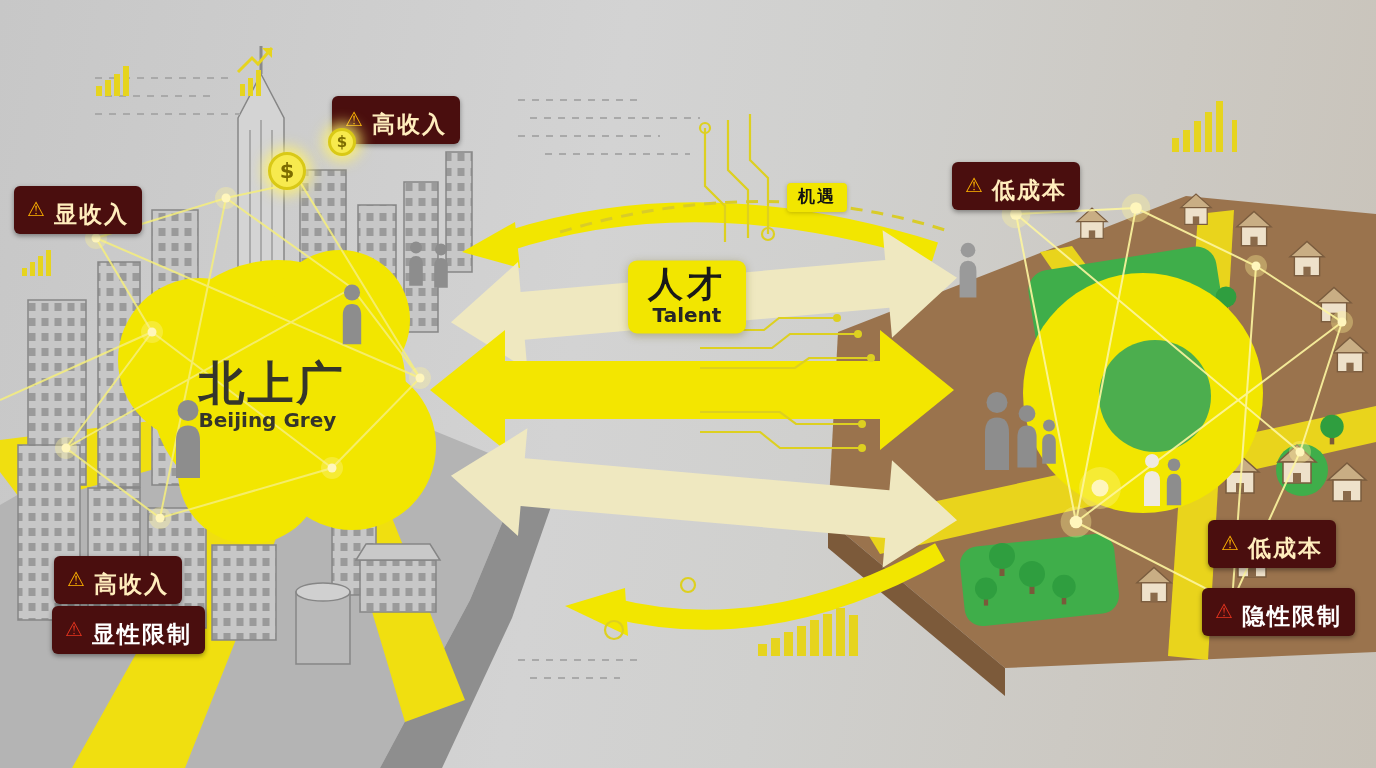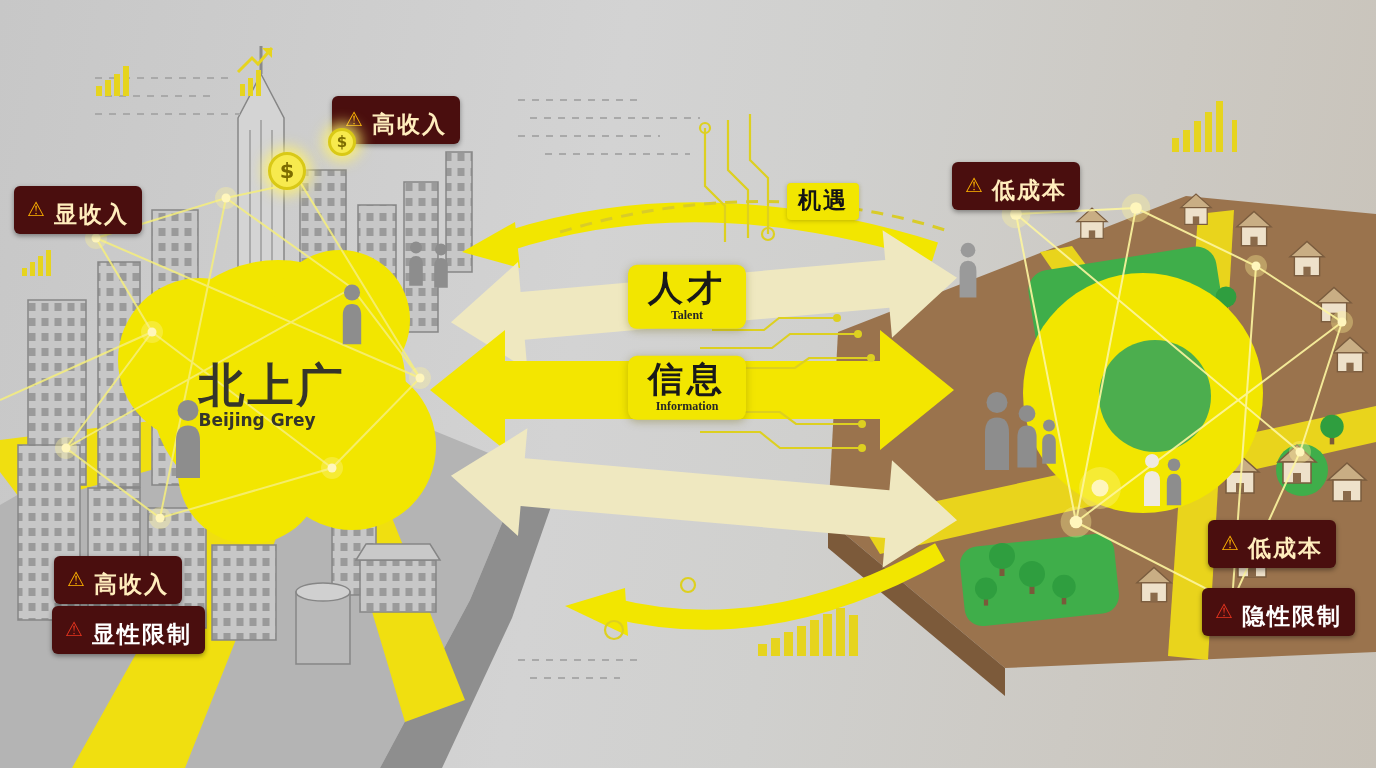--- a/index.html
+++ b/index.html
@@ -11,37 +11,37 @@
   .badge { position:absolute; display:flex; align-items:center; gap:9px;
            background:#4a0e0e; padding:3px 13px 5px; border-radius:6px;
            box-shadow:0 2px 5px rgba(0,0,0,.4); white-space:nowrap; }
   .badge .warn { font-size:20px; color:#ffb300; line-height:1; }
   .badge.red .warn { color:#e8351f; }
   .badge .txt { font-size:23px; font-weight:bold; color:#ffedbd; letter-spacing:2px; line-height:1.2;margin-top:12px; }
   .badge.red .txt { color:#ffffff; }
 
   .flow-label { position:absolute; transform:translate(-50%,-50%);
                 background:#f2e600; border-radius:9px; padding:4px 20px 7px;
-                text-align:center; box-shadow:0 2px 8px rgba(110,100,0,.35);font-family:Liberation Serif, serif; }
+                text-align:center; box-shadow:0 2px 8px rgba(110,100,0,.35); }
   .flow-label .zh { font-size:35px; font-weight:bold; color:#191919; line-height:1.15; letter-spacing:4px; }
-  .flow-label .en { font-size:12px; font-weight:bold; color:#262626; line-height:1.1; }
+  .flow-label .en { font-size:20px; font-weight:bold; color:#262626; line-height:1.1; }
 
   .region-name { position:absolute; transform:translate(-50%,-50%);
                  text-align:left; color:#35352b; }
   .region-name .zh { font-size:46px; font-weight:bold; letter-spacing:3px; line-height:1.05; }
-  .region-name .en { font-size:17px; font-weight:bold; line-height:1.3; }
+  .region-name .en { font-size:20px; font-weight:bold; line-height:1.3; }
 
   .coin { position:absolute; width:38px; height:38px; border-radius:50%;
           background:#f7ea4e; border:3px solid #d9c916; color:#7c6c00;
           font-weight:bold; font-size:21px; display:flex; align-items:center; justify-content:center;
           box-shadow:0 0 14px 5px rgba(255,242,110,.85); }
   .coin.small { width:28px; height:28px; font-size:15px; }
 
   .opp { position:absolute; background:#f2e600; color:#141414; font-weight:bold;
-         font-size:23px; padding:2px 11px 4px; border-radius:4px; letter-spacing:2px;
+         font-size:17px; padding:2px 11px 4px; border-radius:4px; letter-spacing:2px;
          box-shadow:0 1px 4px rgba(120,110,0,.4); }
 </style>
 </head>
 <body>
 
 <div class="canvas">
 
   <svg class="scene" width="1376" height="768" viewBox="0 0 1376 768">
     <defs>
       <pattern id="win" width="13" height="15" patternUnits="userSpaceOnUse">
@@ -290,24 +290,20 @@
 
   <div class="region-name" style="left:272px;top:396px">
     <div class="zh">北上广</div>
     <div class="en">Beijing Grey</div>
   </div>
 
   <div class="flow-label" style="left:687px;top:297px">
     <div class="zh">人才</div>
     <div class="en">Talent</div>
   </div>
-  <div class="flow-label" style="left:687px;top:388px">
-    <div class="zh">信息</div>
-    <div class="en">Information</div>
-  </div>
 
   <div class="opp" style="left:787px;top:183px">机遇</div>
 
   <div class="badge" style="left:14px;top:186px">
     <span class="warn">⚠</span>
     <span class="txt">显收入</span>
   </div>
   <div class="badge" style="left:332px;top:96px">
     <span class="warn">⚠</span>
     <span class="txt">高收入</span>

